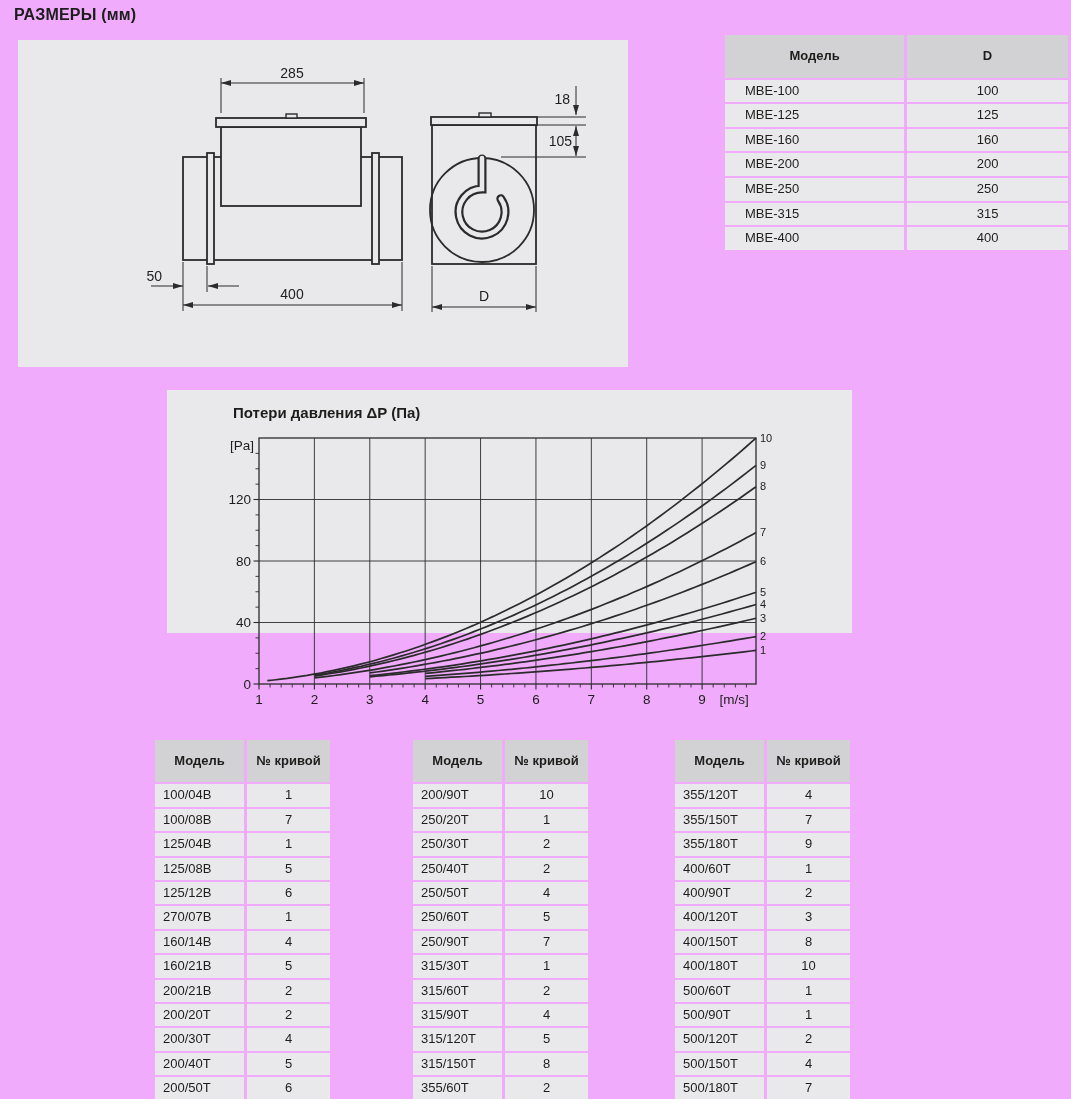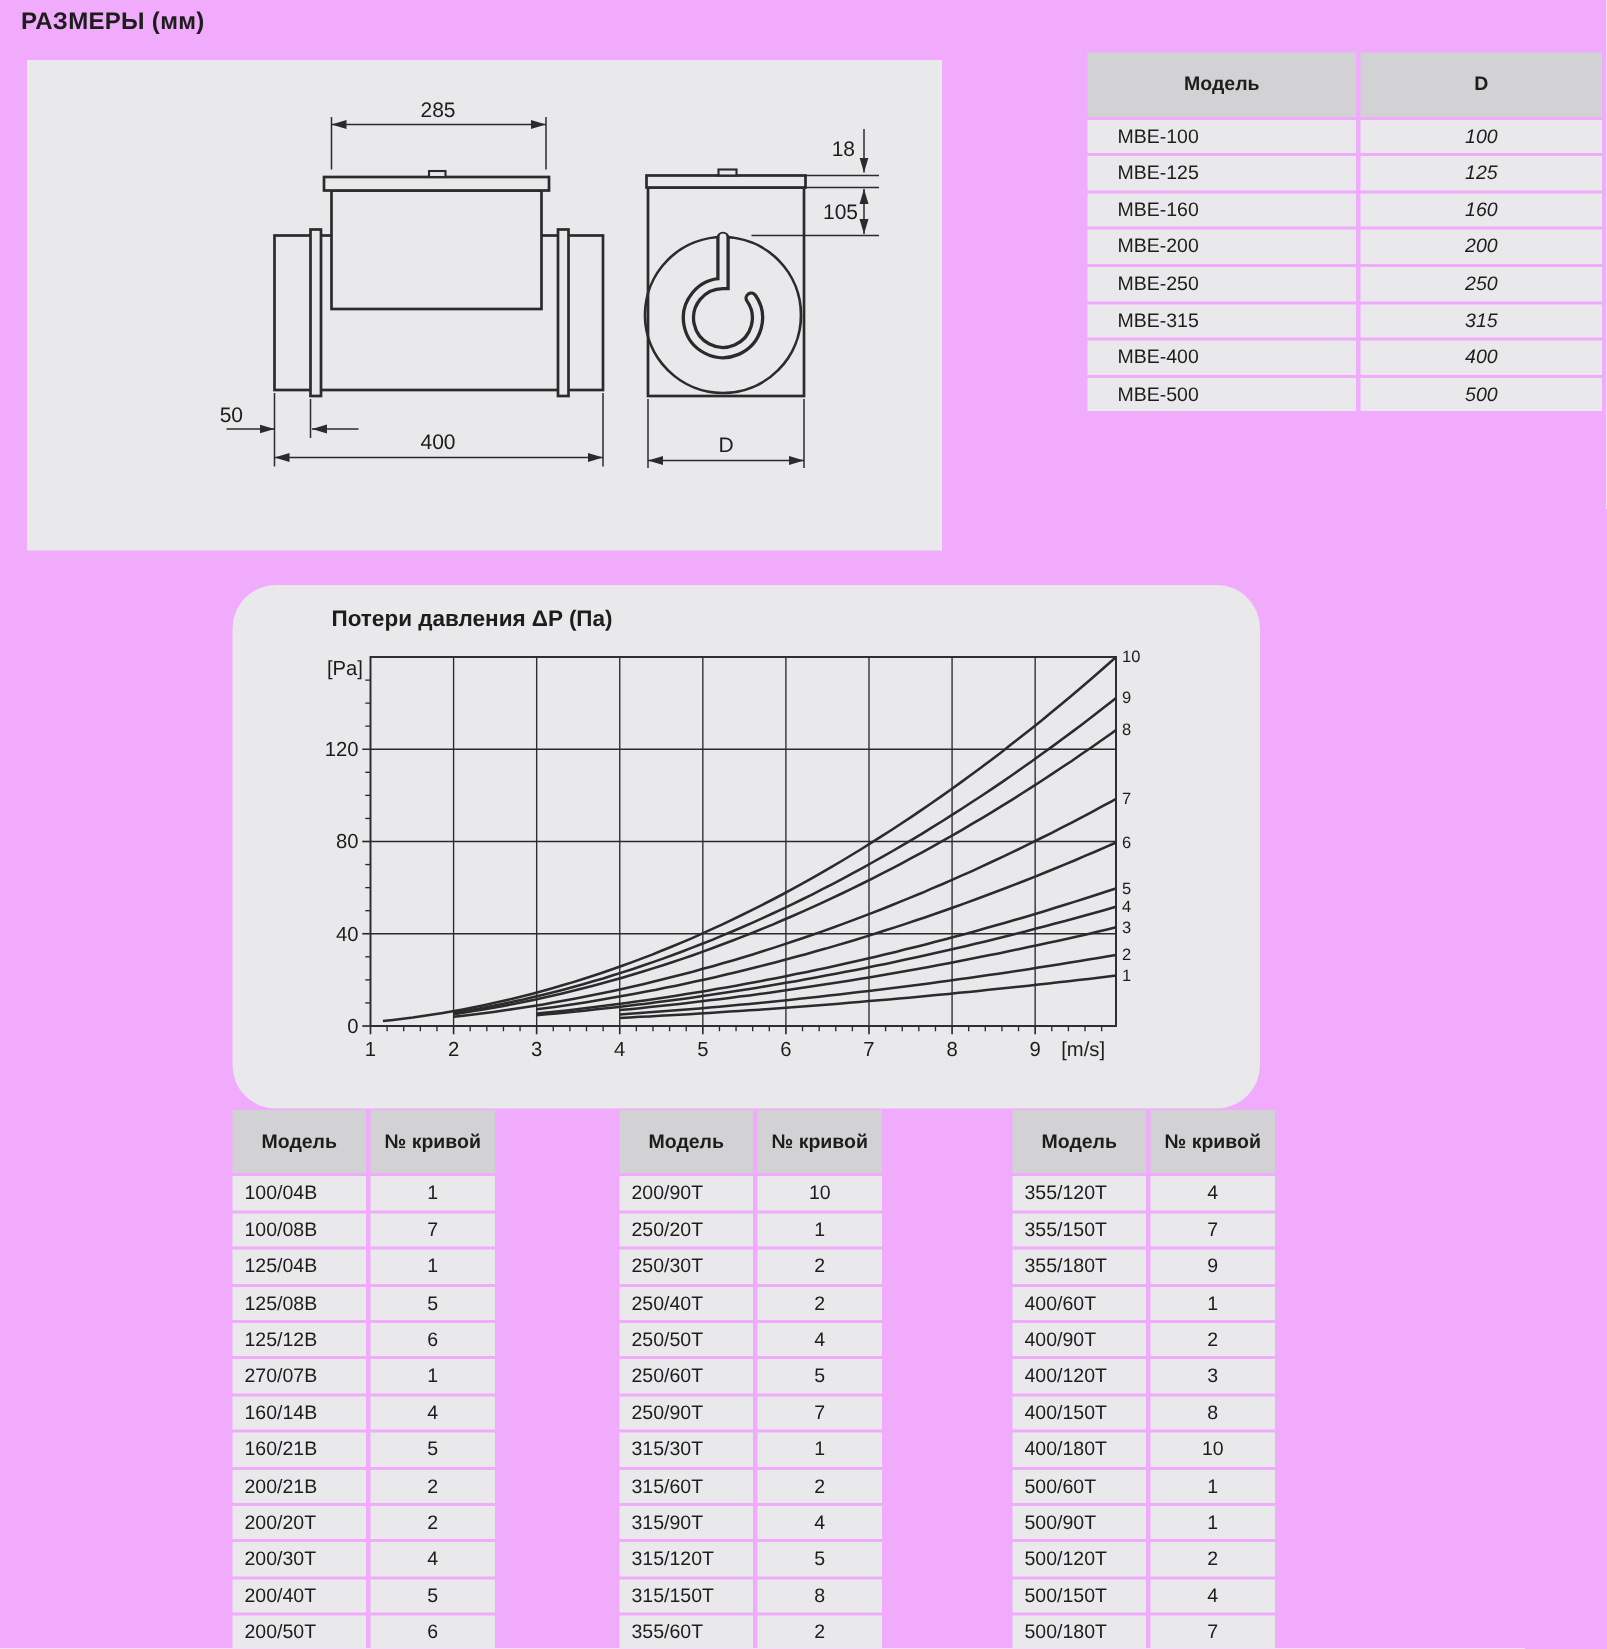--- a/index.html
+++ b/index.html
@@ -3,36 +3,36 @@
 <meta charset="utf-8">
 <style>
   html,body{margin:0;padding:0;background:#fff;}
   body{font-family:"Liberation Sans","DejaVu Sans",sans-serif;color:#1d1d1b;}
   #page{position:relative;width:1071px;height:1099px;background:#f0abfc;overflow:hidden;}
 
   .page-title{position:absolute;left:14px;top:6px;font-size:16px;font-weight:700;letter-spacing:.2px;}
 
   .panel{position:absolute;background:#e9e9eb;}
   #drawing-panel{left:18px;top:40px;width:610px;height:327px;}
-  #chart-panel{left:155px;top:390px;width:685px;height:349px;border-radius:29px;}
+  #chart-panel{left:167px;top:390px;width:685px;height:243px;}
   #chart-title{position:absolute;left:66px;top:14px;font-size:15px;font-weight:700;}
 
   
   .tbl-wrap{position:absolute;}
   #models-table-wrap{left:722px;top:33px;}
   #curve-table-1{left:152px;top:738px;}
   #curve-table-2{left:410px;top:738px;}
   #curve-table-3{left:672px;top:738px;}
   table.dtable{border-collapse:separate;border-spacing:3px 2px;font-size:13px;color:#1d1d1b;}
   table.dtable th{background:#d2d2d4;font-weight:700;text-align:center;padding:11px 2px;}
   table.dtable td{background:#e9e9eb;font-weight:400;}
   .models th,.models td{height:20.6px;line-height:20.6px;}
   .models .c0{width:165px;} .models .c1{width:166px;}
   .models td.c0{text-align:left;padding-left:20px;margin-left:13px;}
-  .models td.c1{text-align:center;font-style:italic;}
+  .models td.c1{text-align:center;}
   .curves th,.curves td{height:20.4px;line-height:20.4px;}
   .curves .c0{width:80px;} .curves .c1{width:79px;}
   .curves td.c0{text-align:left;padding-left:8px;}
   .curves td.c1{text-align:center;}
 
   svg text{font-family:"Liberation Sans","DejaVu Sans",sans-serif;fill:#1d1d1b;}
   .dimtext{font-size:14px;}
 </style>
 </head>
 <body>
@@ -138,24 +138,20 @@
             <td class="c0">МВЕ-250</td>
             <td class="c1">250</td>
           </tr>
           <tr>
             <td class="c0">МВЕ-315</td>
             <td class="c1">315</td>
           </tr>
           <tr>
             <td class="c0">МВЕ-400</td>
             <td class="c1">400</td>
-          </tr>
-          <tr>
-            <td class="c0">МВЕ-500</td>
-            <td class="c1">500</td>
           </tr>
         </tbody>
       </table>
     </div>
 
   <div id="chart-panel" class="panel">
     <div id="chart-title">Потери давления ΔP (Па)</div>
     <svg id="chart-svg" width="685" height="330" viewBox="0 0 685 330">
         <line x1="147.38838738437533" y1="48" x2="147.38838738437533" y2="294" stroke="#2b2b2b" stroke-width="0.9"></line>
         <line x1="202.77677476875067" y1="48" x2="202.77677476875067" y2="294" stroke="#2b2b2b" stroke-width="0.9"></line>

